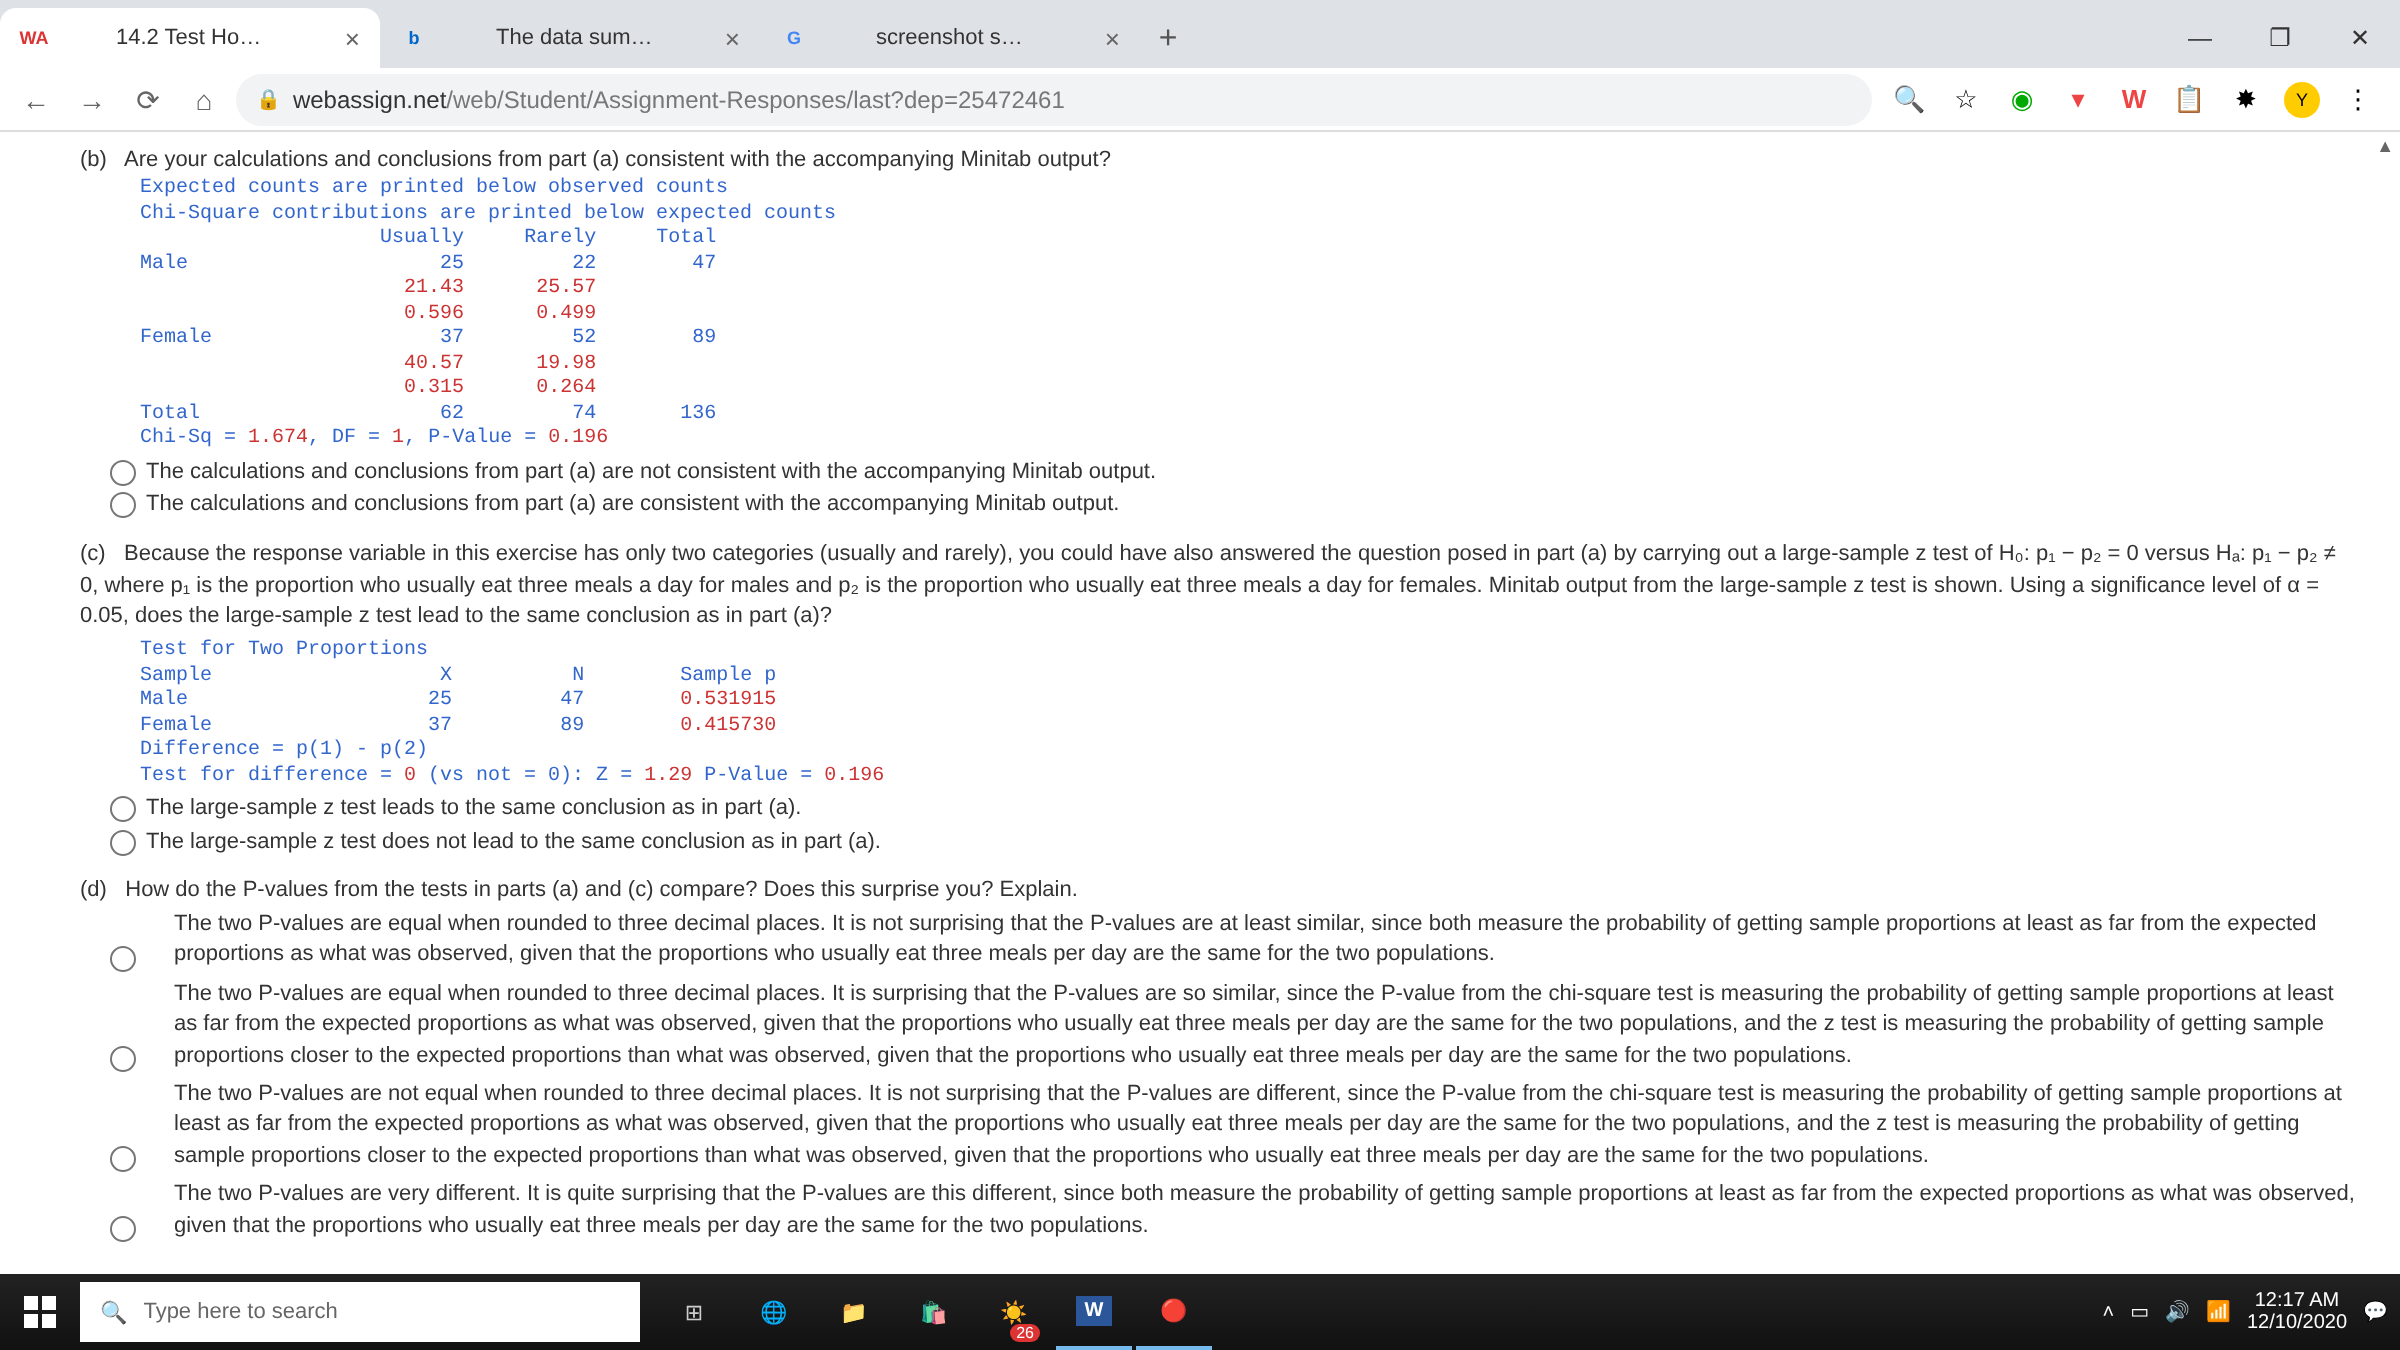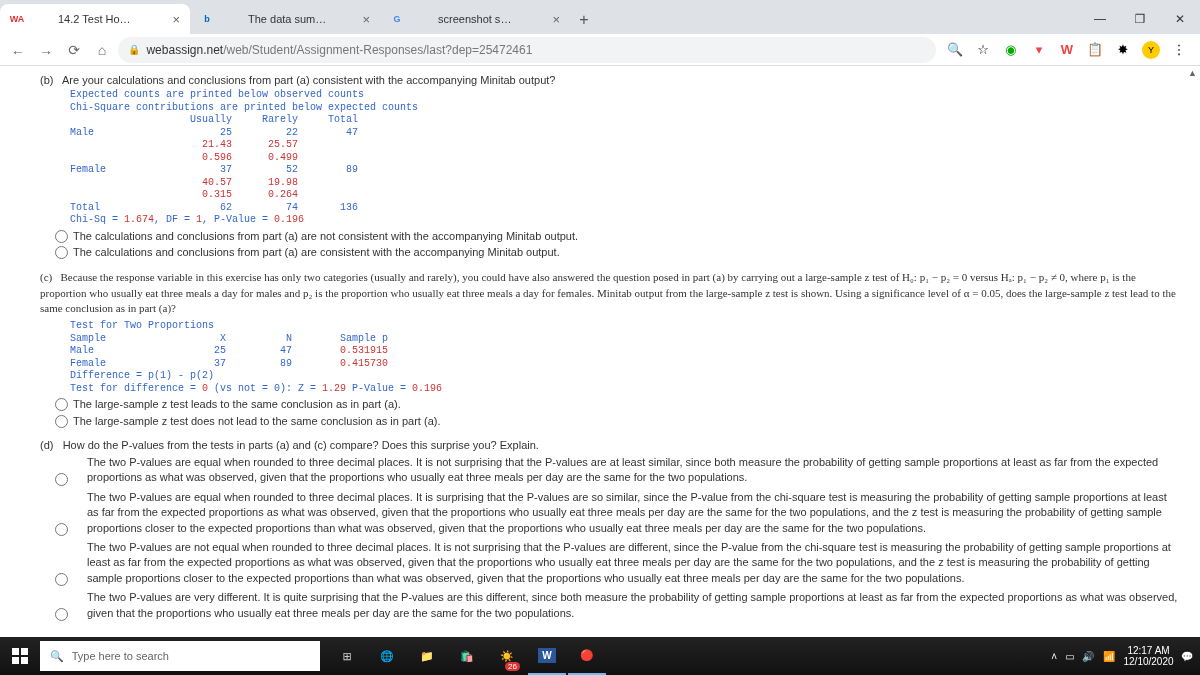--- a/index.html
+++ b/index.html
@@ -26,21 +26,21 @@
 
 .content { padding: 8px 20px 8px 20px; color: #333; height: 565px; overflow: hidden; position: relative; }
 .scrollbar-arrow { position: absolute; right: 3px; top: 2px; font-size: 9px; color: #666; }
 .part-label { display: inline; }
 .question-text { margin-bottom: 3px; }
 .mono { font-family: 'Courier New', monospace; font-size: 10px; white-space: pre; line-height: 1.25; margin-left: 50px; }
 .mono .red { color: #c33; text-align: center; }
 .mono .blue { color: #36c; }
 .radio-row { display: flex; align-items: flex-start; gap: 5px; margin: 2px 0 2px 35px; line-height: 1.35; }
 .radio-row input { margin-top: 1px; }
-.sect-c-intro { margin: 10px 0 4px 20px; line-height: 1.4; font-family: Liberation Serif, serif; }
+.sect-c-intro { margin: 10px 0 4px 20px; line-height: 1.4; }
 .sect-d-row { margin: 4px 0 4px 35px; line-height: 1.4; display: flex; align-items: flex-end; gap: 19px; }
 .submit-area { margin: 10px 0 0 20px; }
 .submit-btn { font-size: 10px; padding: 1px 5px; border: 1px solid #888; background: #eee; }
 
 .taskbar { position: fixed; bottom: 0; left: 0; right: 0; height: 38px; background: linear-gradient(#222, #111); display: flex; align-items: center; color: #fff; font-size: 11px; }
 .start { width: 40px; height: 38px; display: flex; align-items: center; justify-content: center; }
 .start svg { width: 16px; height: 16px; }
 .search-box { background: #fff; height: 30px; width: 280px; display: flex; align-items: center; padding: 0 10px; color: #666; gap: 8px; }
 .task-icons { display: flex; align-items: center; gap: 2px; margin-left: 8px; }
 .task-icons .ti { width: 38px; height: 38px; display: flex; align-items: center; justify-content: center; position: relative; }

